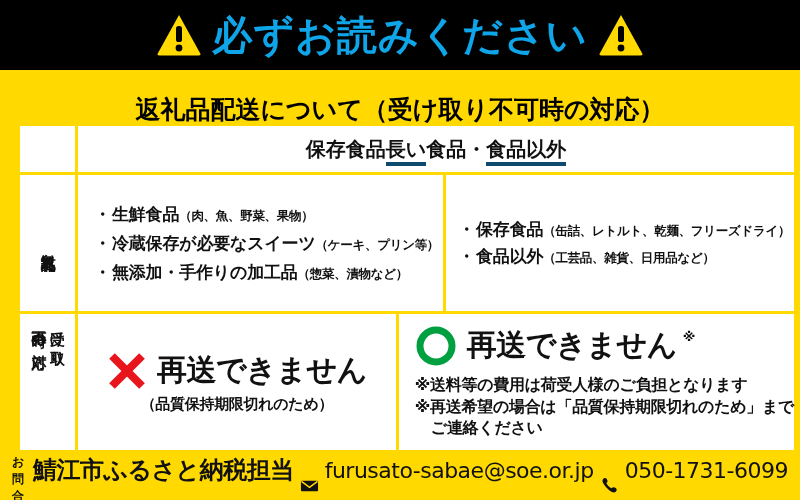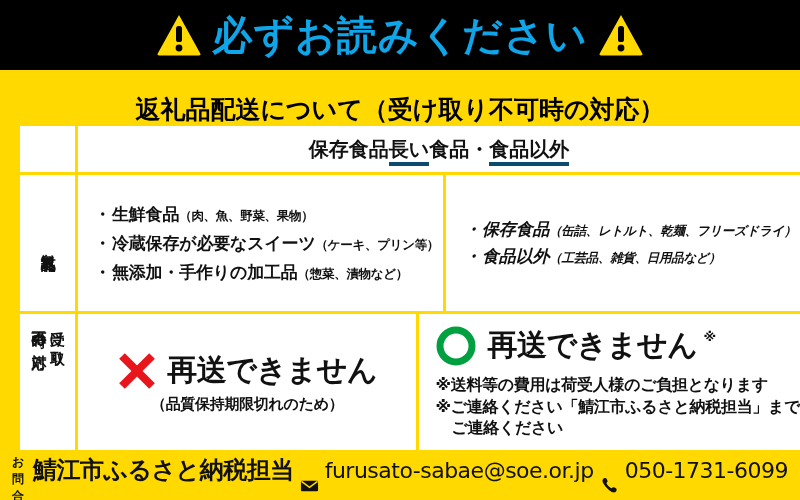--- a/index.html
+++ b/index.html
@@ -172,21 +172,21 @@
   .bullet .main {
     font-size: 17px;
     font-weight: 700;
     letter-spacing: -0.2px;
   }
   .bullet .sub {
     font-size: 12.5px;
     font-weight: 700;
     letter-spacing: -0.3px;
   }
-  .bullets.right { padding-left: 18px; gap: 4px; font-style: italic; }
+  .bullets.right { padding-left: 12px; gap: 4px; }
   .bullets.right .main { font-size: 17px; }
   .bullets.right .sub { font-size: 12.5px; }
 
   
   .result {
     width: 100%;
     height: 100%;
     box-sizing: border-box;
     display: flex;
     flex-direction: column;
@@ -364,21 +364,21 @@
           <div class="result right">
             <div class="result-line">
               <svg class="omark" viewBox="0 0 42 42">
                 <circle cx="21" cy="21" r="16" fill="none" stroke="#00a040" stroke-width="7"></circle>
               </svg>
               <span class="result-text">再送できません</span>
               <span class="result-ast">※</span>
             </div>
             <div class="notes">
               <div class="note-line">※送料等の費用は荷受人様のご負担となります</div>
-              <div class="note-line">※ご連絡ください「鯖江市ふるさと納税担当」まで</div>
+              <div class="note-line">※再送希望の場合は「品質保持期限切れのため」まで</div>
               <div class="note-line note-cont">ご連絡ください</div>
             </div>
           </div>
         </div>
       </div>
 
     </div>
   </div>
 
   <div class="footer">

